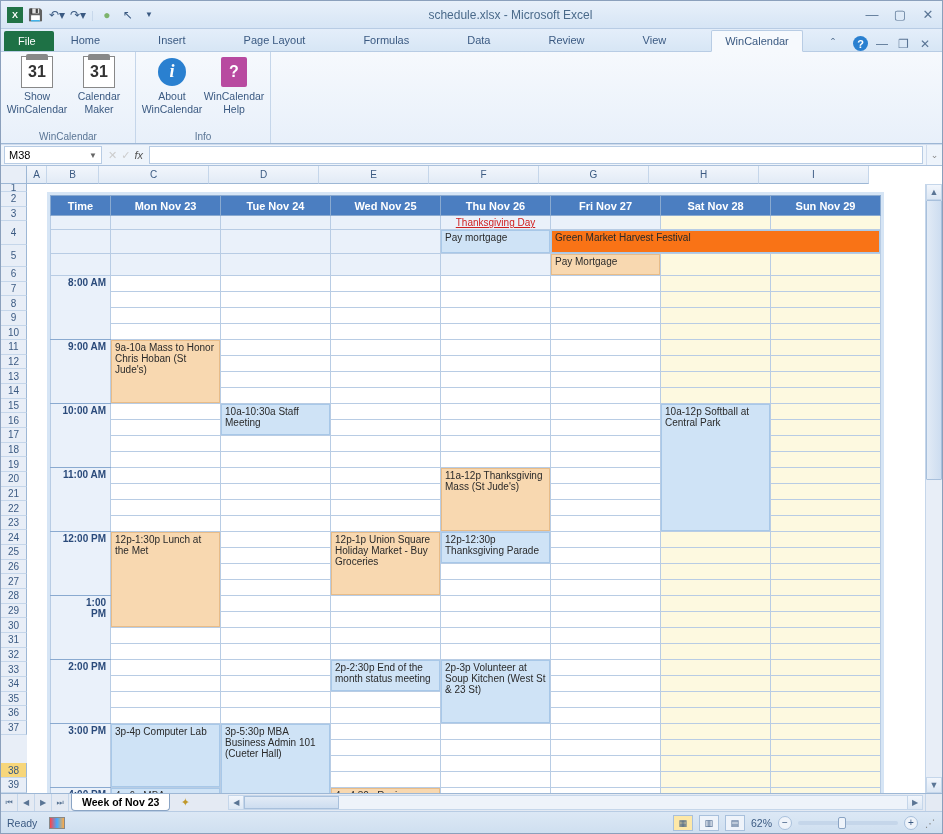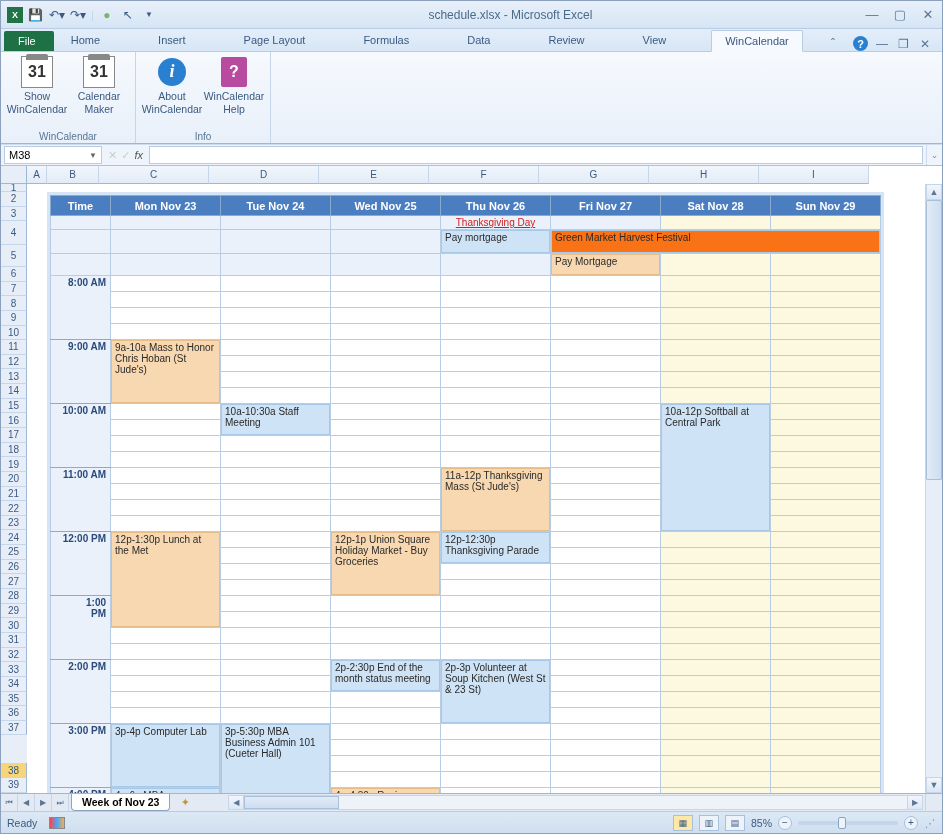--- a/index.html
+++ b/index.html
@@ -641,21 +641,21 @@
   <div style="width:17px;border-left:1px solid #c5d6ea;"></div>
 </div>
 
 <div class="statusbar">
   <span>Ready</span>
   <span style="margin-left:12px;width:16px;height:12px;background:linear-gradient(90deg,#f44,#4af,#fa4);border:1px solid #888;"></span>
   <div class="right">
     <div class="view-btn active">▦</div>
     <div class="view-btn">▥</div>
     <div class="view-btn">▤</div>
-    <span>85%</span>
+    <span>62%</span>
     <div class="zoom-btn">−</div>
     <div class="zoom-slider">
         <div class="zh"></div>
       </div>
     <div class="zoom-btn">+</div>
     <span style="width:12px;text-align:center;color:#888;cursor:pointer;">⋰</span>
   </div>
 </div>
 
 </body></html>

